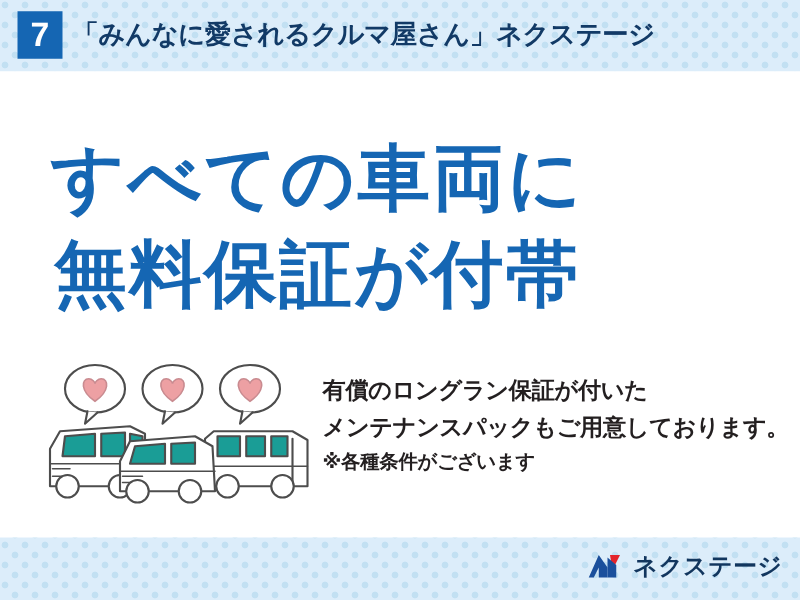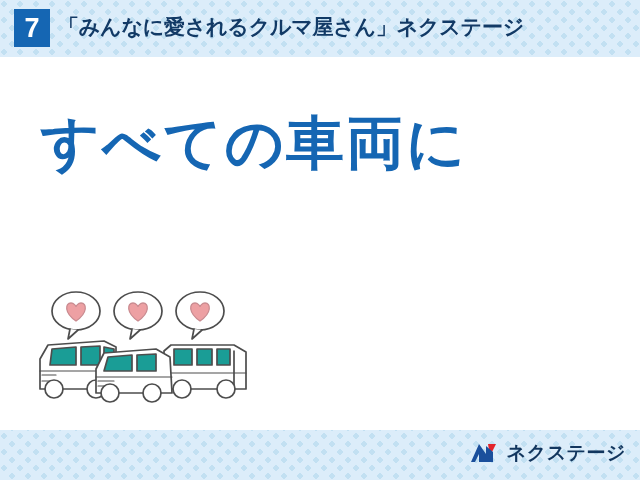--- a/index.html
+++ b/index.html
@@ -161,20 +161,21 @@
 
   <div class="header">
     <div class="num-badge">7</div>
     <div class="header-title">「みんなに愛されるクルマ屋さん」ネクステージ</div>
   </div>
 
   <div class="panel">
 
     <div class="headline">
       <span class="headline-line">すべての車両に</span>
+      <span class="headline-line">無料保証が付帯</span>
     </div>
 
     <div class="lower-row">
 
       <svg class="cars-art" viewBox="0 0 222 120">
         <g fill="none" stroke="#4d4d4d" stroke-width="1.7" stroke-linecap="round" stroke-linejoin="round">
 
           <g>
             <ellipse cx="42" cy="22" rx="24" ry="19" fill="#ffffff"></ellipse>
             <path d="M36 40 L34 50 L44 41" fill="#ffffff"></path>
@@ -241,20 +242,25 @@
           <path d="M103 66 L103 82 L122 82 L122 65 Z" fill="none"></path>
           <path d="M62 88 L138 88" stroke-width="1.2"></path>
           <path d="M64 92 L80 92 M64 97 L80 97" stroke-width="1.2"></path>
         </g>
         <g fill="#ffffff" stroke="#4d4d4d" stroke-width="1.7">
           <circle cx="76" cy="104" r="9"></circle>
           <circle cx="118" cy="104" r="9"></circle>
         </g>
       </svg>
 
+      <div class="copy-block">
+        <span class="copy-line">有償のロングラン保証が付いた</span>
+        <span class="copy-line">メンテナンスパックもご用意しております。</span>
+        <span class="copy-note">※各種条件がございます</span>
+      </div>
     </div>
   </div>
 
   <div class="footer">
     <div class="logo">
       <svg width="30" height="22" viewBox="0 0 30 22">
         <path d="M1 20 L9 2 L16 12 L16 20 L9 20 L9 12 L5 20 Z" fill="#1a4f9c"></path>
         <path d="M18 2 L26 2 L20 14 Z" fill="#e3242b"></path>
         <path d="M16 4 L16 20 L23 20 L23 10 Z" fill="#1a4f9c"></path>
       </svg>

